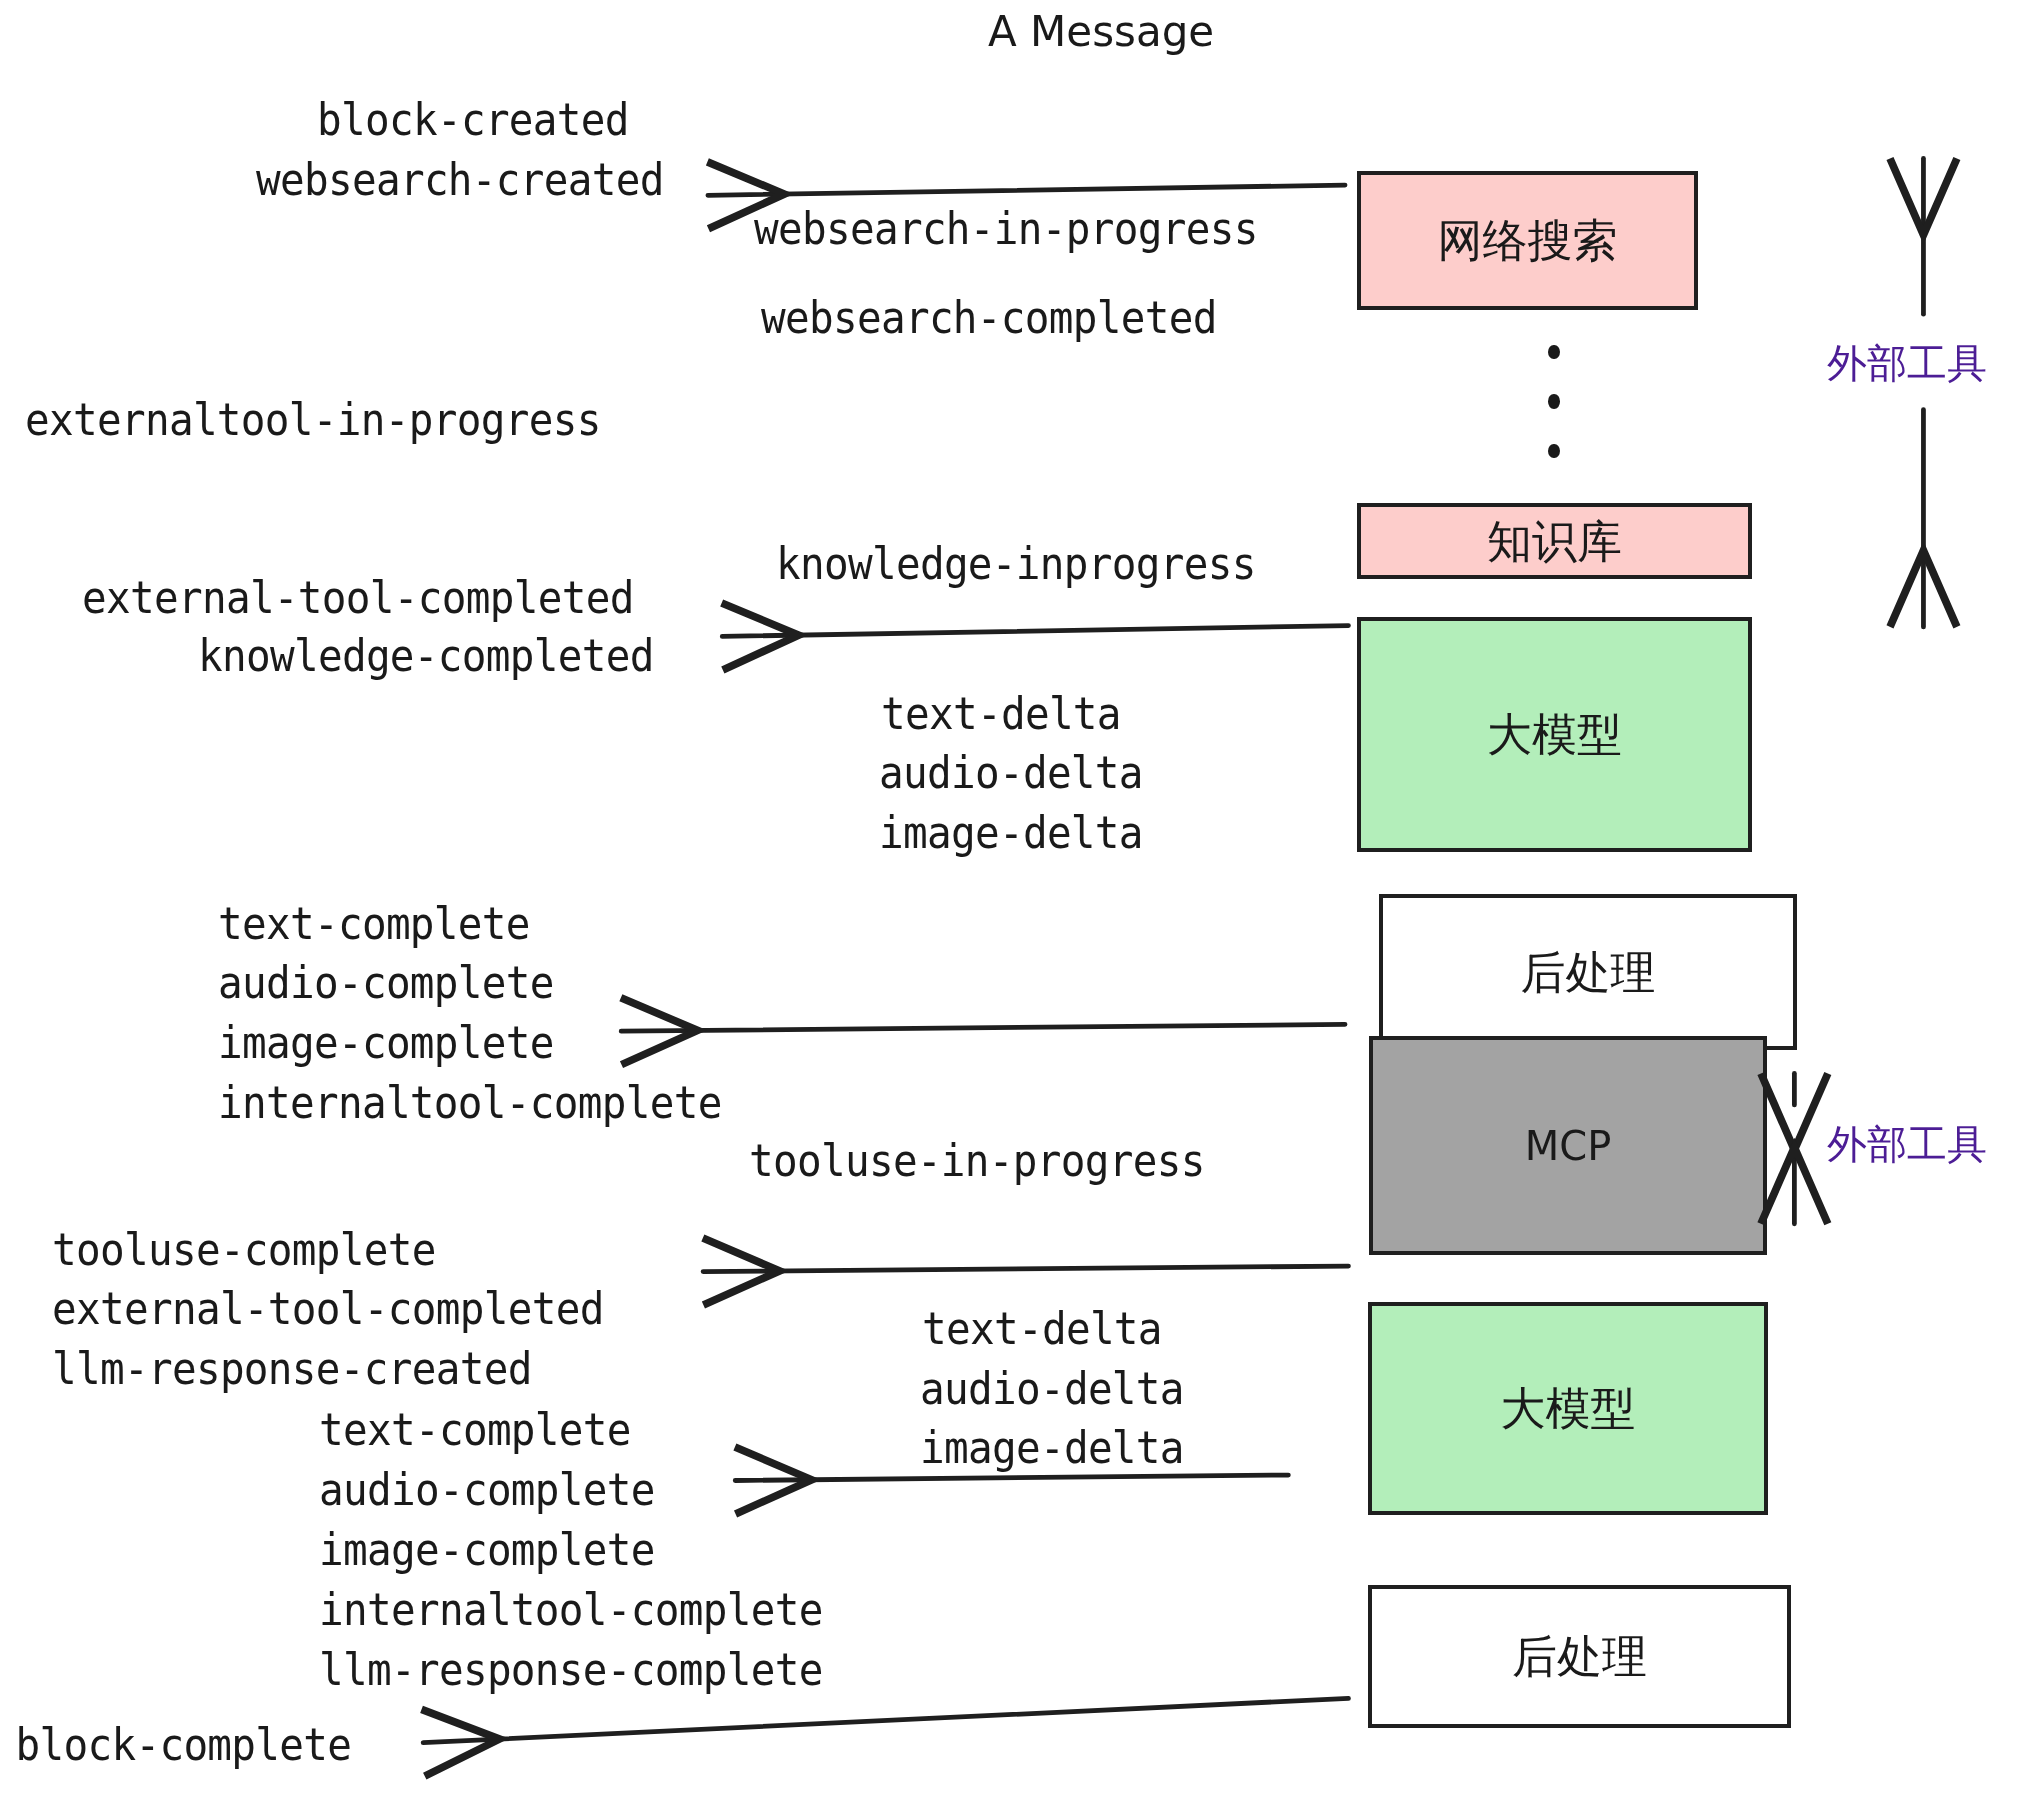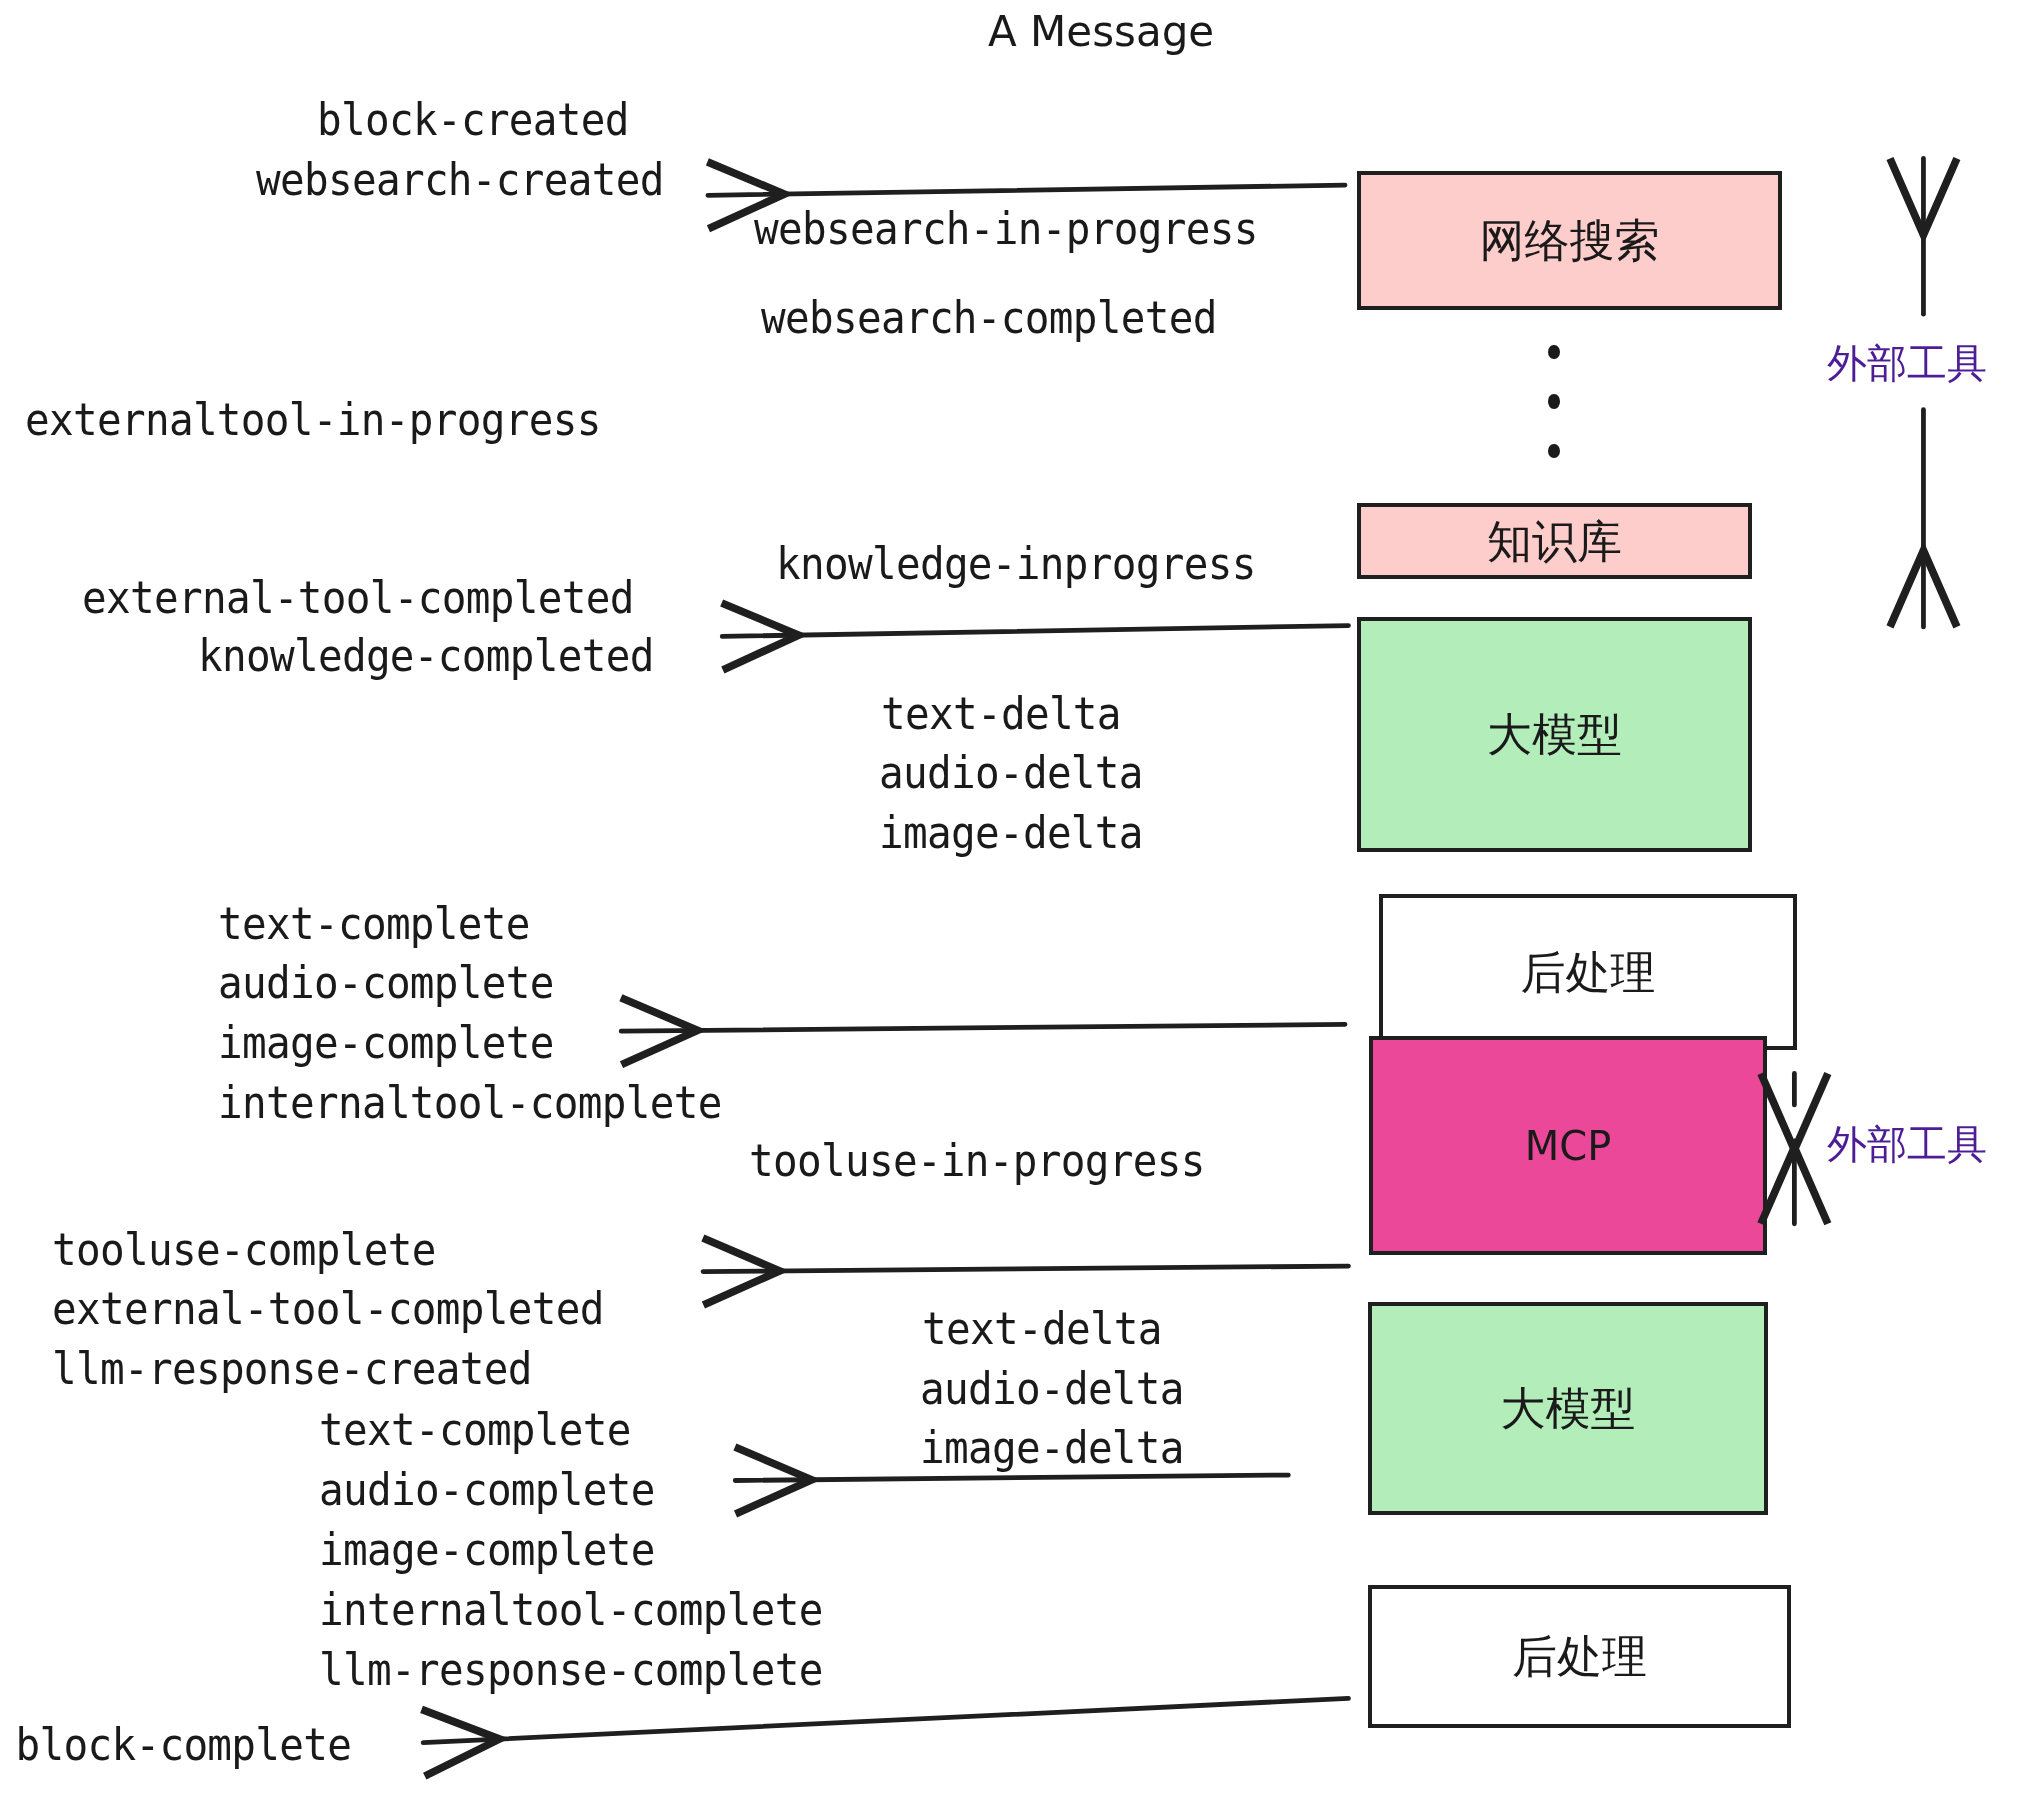--- a/index.html
+++ b/index.html
@@ -87,37 +87,37 @@
 <div id="canvas">
 
   <div class="title" style="left:978px; top:6.8px;">A Message</div>
 
   <div class="dots" style="left:1537px; top:345px; width:13.7px; height:113px;">
     <span></span>
     <span></span>
     <span></span>
   </div>
 
-  <div class="node" style="left:1347px; top:171px; width:425px; height:139px; background:#fdcdcb;">
+  <div class="node" style="left:1347px; top:171px; width:341px; height:139px; background:#fdcdcb;">
     <span class="lbl">网络搜索</span>
   </div>
 
   <div class="node" style="left:1347px; top:503px; width:395px; height:76px; background:#fdcdcb;">
     <span class="lbl">知识库</span>
   </div>
 
   <div class="node" style="left:1347px; top:617px; width:395px; height:235px; background:#b3eeba;">
     <span class="lbl">大模型</span>
   </div>
 
   <div class="node" style="left:1369px; top:894px; width:418px; height:156px; background:#ffffff;">
     <span class="lbl">后处理</span>
   </div>
 
-  <div class="node" style="left:1359px; top:1036px; width:398px; height:219px; background:#ec4899;">
+  <div class="node" style="left:1359px; top:1036px; width:398px; height:219px; background:#a3a3a3;">
     <span class="lbl latin">MCP</span>
   </div>
 
   <div class="node" style="left:1358px; top:1302px; width:400px; height:213px; background:#b3eeba;">
     <span class="lbl">大模型</span>
   </div>
 
   <div class="node" style="left:1358px; top:1585px; width:423px; height:143px; background:#ffffff;">
     <span class="lbl">后处理</span>
   </div>

